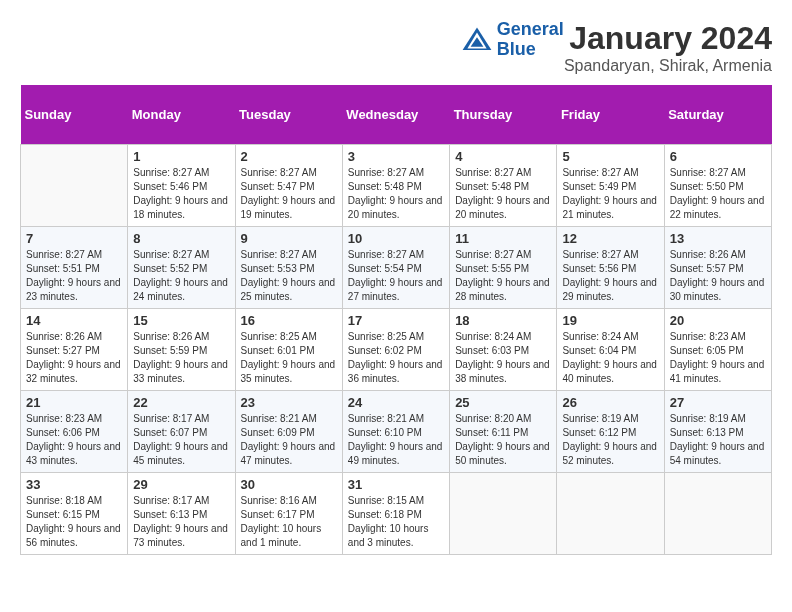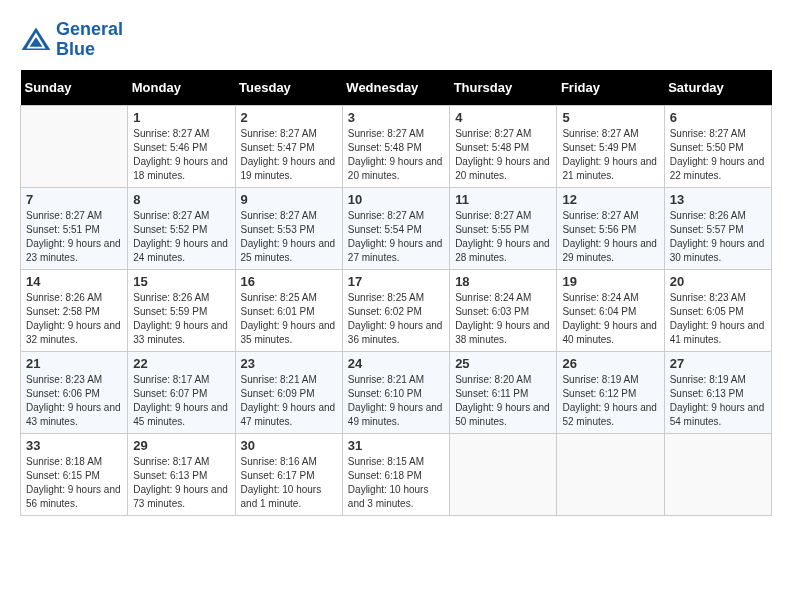--- a/index.html
+++ b/index.html
@@ -8,21 +8,20 @@
       background: #fff;
       width: 792px;
       min-height: 612px;
       padding: 20px;
     }
     .header {
       display: flex;
       justify-content: flex-end;
       align-items: flex-start;
       margin-bottom: 10px;
-      flex-direction: column;
     }
     .logo {
       display: flex;
       align-items: center;
       gap: 4px;
     }
     .logo-text {
       font-size: 18px;
       font-weight: bold;
       color: #333;
@@ -46,23 +45,23 @@
     .calendar-subtitle {
       font-size: 16px;
       color: #555;
     }
     table {
       width: 100%;
       border-collapse: collapse;
       font-size: 11px;
     }
     th {
-      background-color: #000000;
+      background-color: #a21caf;
       color: #fff;
-      padding: 10px 4px;
+      padding: 22px 4px;
       text-align: left;
       font-size: 13px;
       font-weight: bold;
     }
     td {
       border: 1px solid #ccc;
       vertical-align: top;
       padding: 4px 5px;
       height: 80px;
       width: 14.28%;
@@ -96,20 +95,24 @@
   <div class="logo">
     <svg class="logo-icon" viewBox="0 0 40 35" xmlns="http://www.w3.org/2000/svg">
       <polygon points="20,2 38,30 2,30" fill="#1a5fa8"></polygon>
       <polygon points="20,8 32,28 8,28" fill="#fff"></polygon>
       <polygon points="20,14 28,26 12,26" fill="#1a5fa8"></polygon>
     </svg>
     <div class="logo-text">
       <div><span>General</span></div>
       <div><span style="color:#1a5fa8;font-weight:bold;margin-top:40px;">Blue</span></div>
     </div>
+  </div>
+  <div class="title-area">
+    <div class="calendar-title">January 2024</div>
+    <div class="calendar-subtitle">Spandaryan, Shirak, Armenia</div>
   </div>
 </div>
 
 <table>
   <thead>
     <tr>
       <th>Sunday</th>
       <th>Monday</th>
       <th>Tuesday</th>
       <th>Wednesday</th>
@@ -172,21 +175,21 @@
           <div class="day-info"><span>Sunrise: 8:27 AM</span><br><span>Sunset: 5:56 PM</span><br><span>Daylight: 9 hours and 29 minutes.</span></div>
         </td>
         <td>
           <span class="day-num">13</span>
           <div class="day-info"><span>Sunrise: 8:26 AM</span><br><span>Sunset: 5:57 PM</span><br><span>Daylight: 9 hours and 30 minutes.</span></div>
         </td>
       </tr>
       <tr>
         <td>
           <span class="day-num">14</span>
-          <div class="day-info"><span>Sunrise: 8:26 AM</span><br><span>Sunset: 2:58 PM</span><br><span>Daylight: 9 hours and 32 minutes.</span></div>
+          <div class="day-info"><span>Sunrise: 8:26 AM</span><br><span>Sunset: 5:27 PM</span><br><span>Daylight: 9 hours and 32 minutes.</span></div>
         </td>
         <td>
           <span class="day-num">15</span>
           <div class="day-info"><span>Sunrise: 8:26 AM</span><br><span>Sunset: 5:59 PM</span><br><span>Daylight: 9 hours and 33 minutes.</span></div>
         </td>
         <td>
           <span class="day-num">16</span>
           <div class="day-info"><span>Sunrise: 8:25 AM</span><br><span>Sunset: 6:01 PM</span><br><span>Daylight: 9 hours and 35 minutes.</span></div>
         </td>
         <td>

